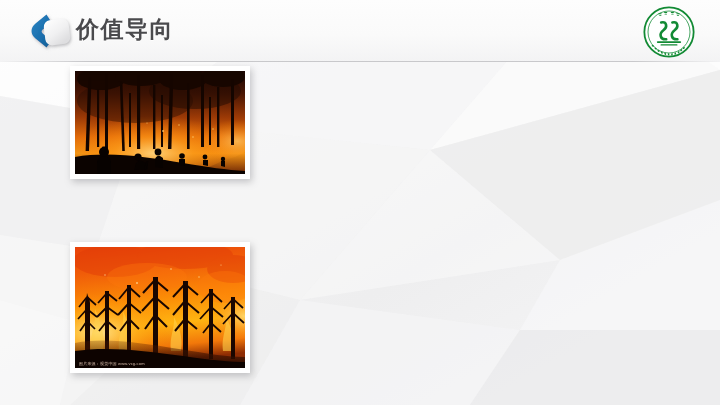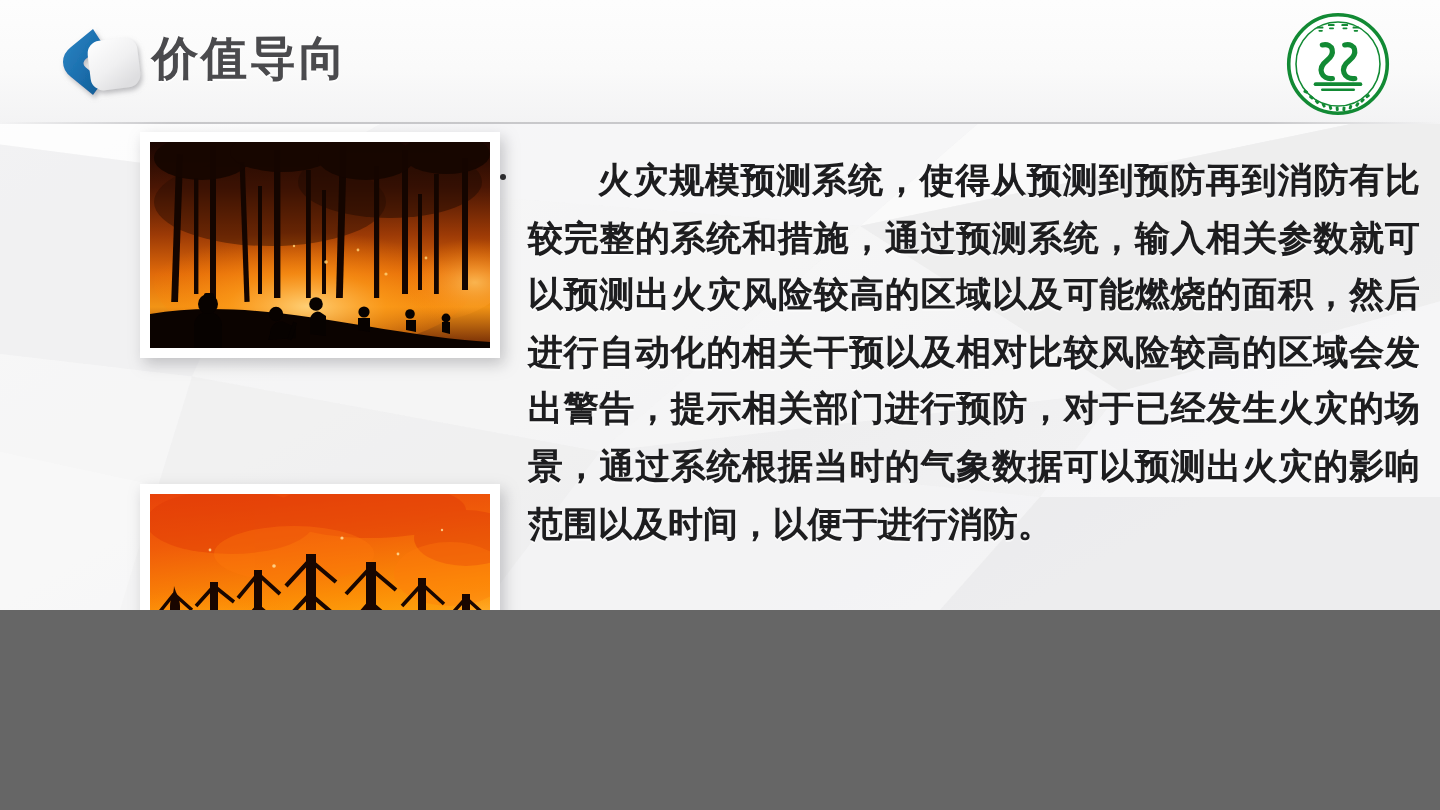--- a/index.html
+++ b/index.html
@@ -3,21 +3,21 @@
 <meta charset="utf-8">
 <style>
   html, body {
     margin: 0;
     padding: 0;
     background: #666;
   }
   #slide {
     position: relative;
     width: 720px;
-    height: 305px;
+    height: 405px;
     overflow: hidden;
     background: #22c55e;
     font-family: "Liberation Sans", "DejaVu Sans", sans-serif;
     -webkit-font-smoothing: antialiased;
   }
 
   
   .bg-base {
     position: absolute;
     inset: 0;
@@ -393,19 +393,15 @@
           <circle cx="124" cy="30" r="0.7"></circle>
           <circle cx="30" cy="28" r="0.7"></circle>
           <circle cx="146" cy="18" r="0.6"></circle>
         </g>
       </svg>
       <div class="watermark">图片来源：视觉中国 www.vcg.com</div>
     </div>
   </div>
 
   <div class="body-text">
-    <p class="para">
-      <span class="bullet-dot"></span>
-      <span>火灾规模预测系统，使得从预测到预防再到消防有比较完整的系统和措施，通过预测系统，输入相关参数就可以预测出火灾风险较高的区域以及可能燃烧的面积，然后进行自动化的相关干预以及相对比较风险较高的区域会发出警告，提示相关部门进行预防，对于已经发生火灾的场景，通过系统根据当时的气象数据可以预测出火灾的影响范围以及时间，以便于进行消防。</span>
-    </p>
   </div>
 
 </div>
 
 </body></html>

